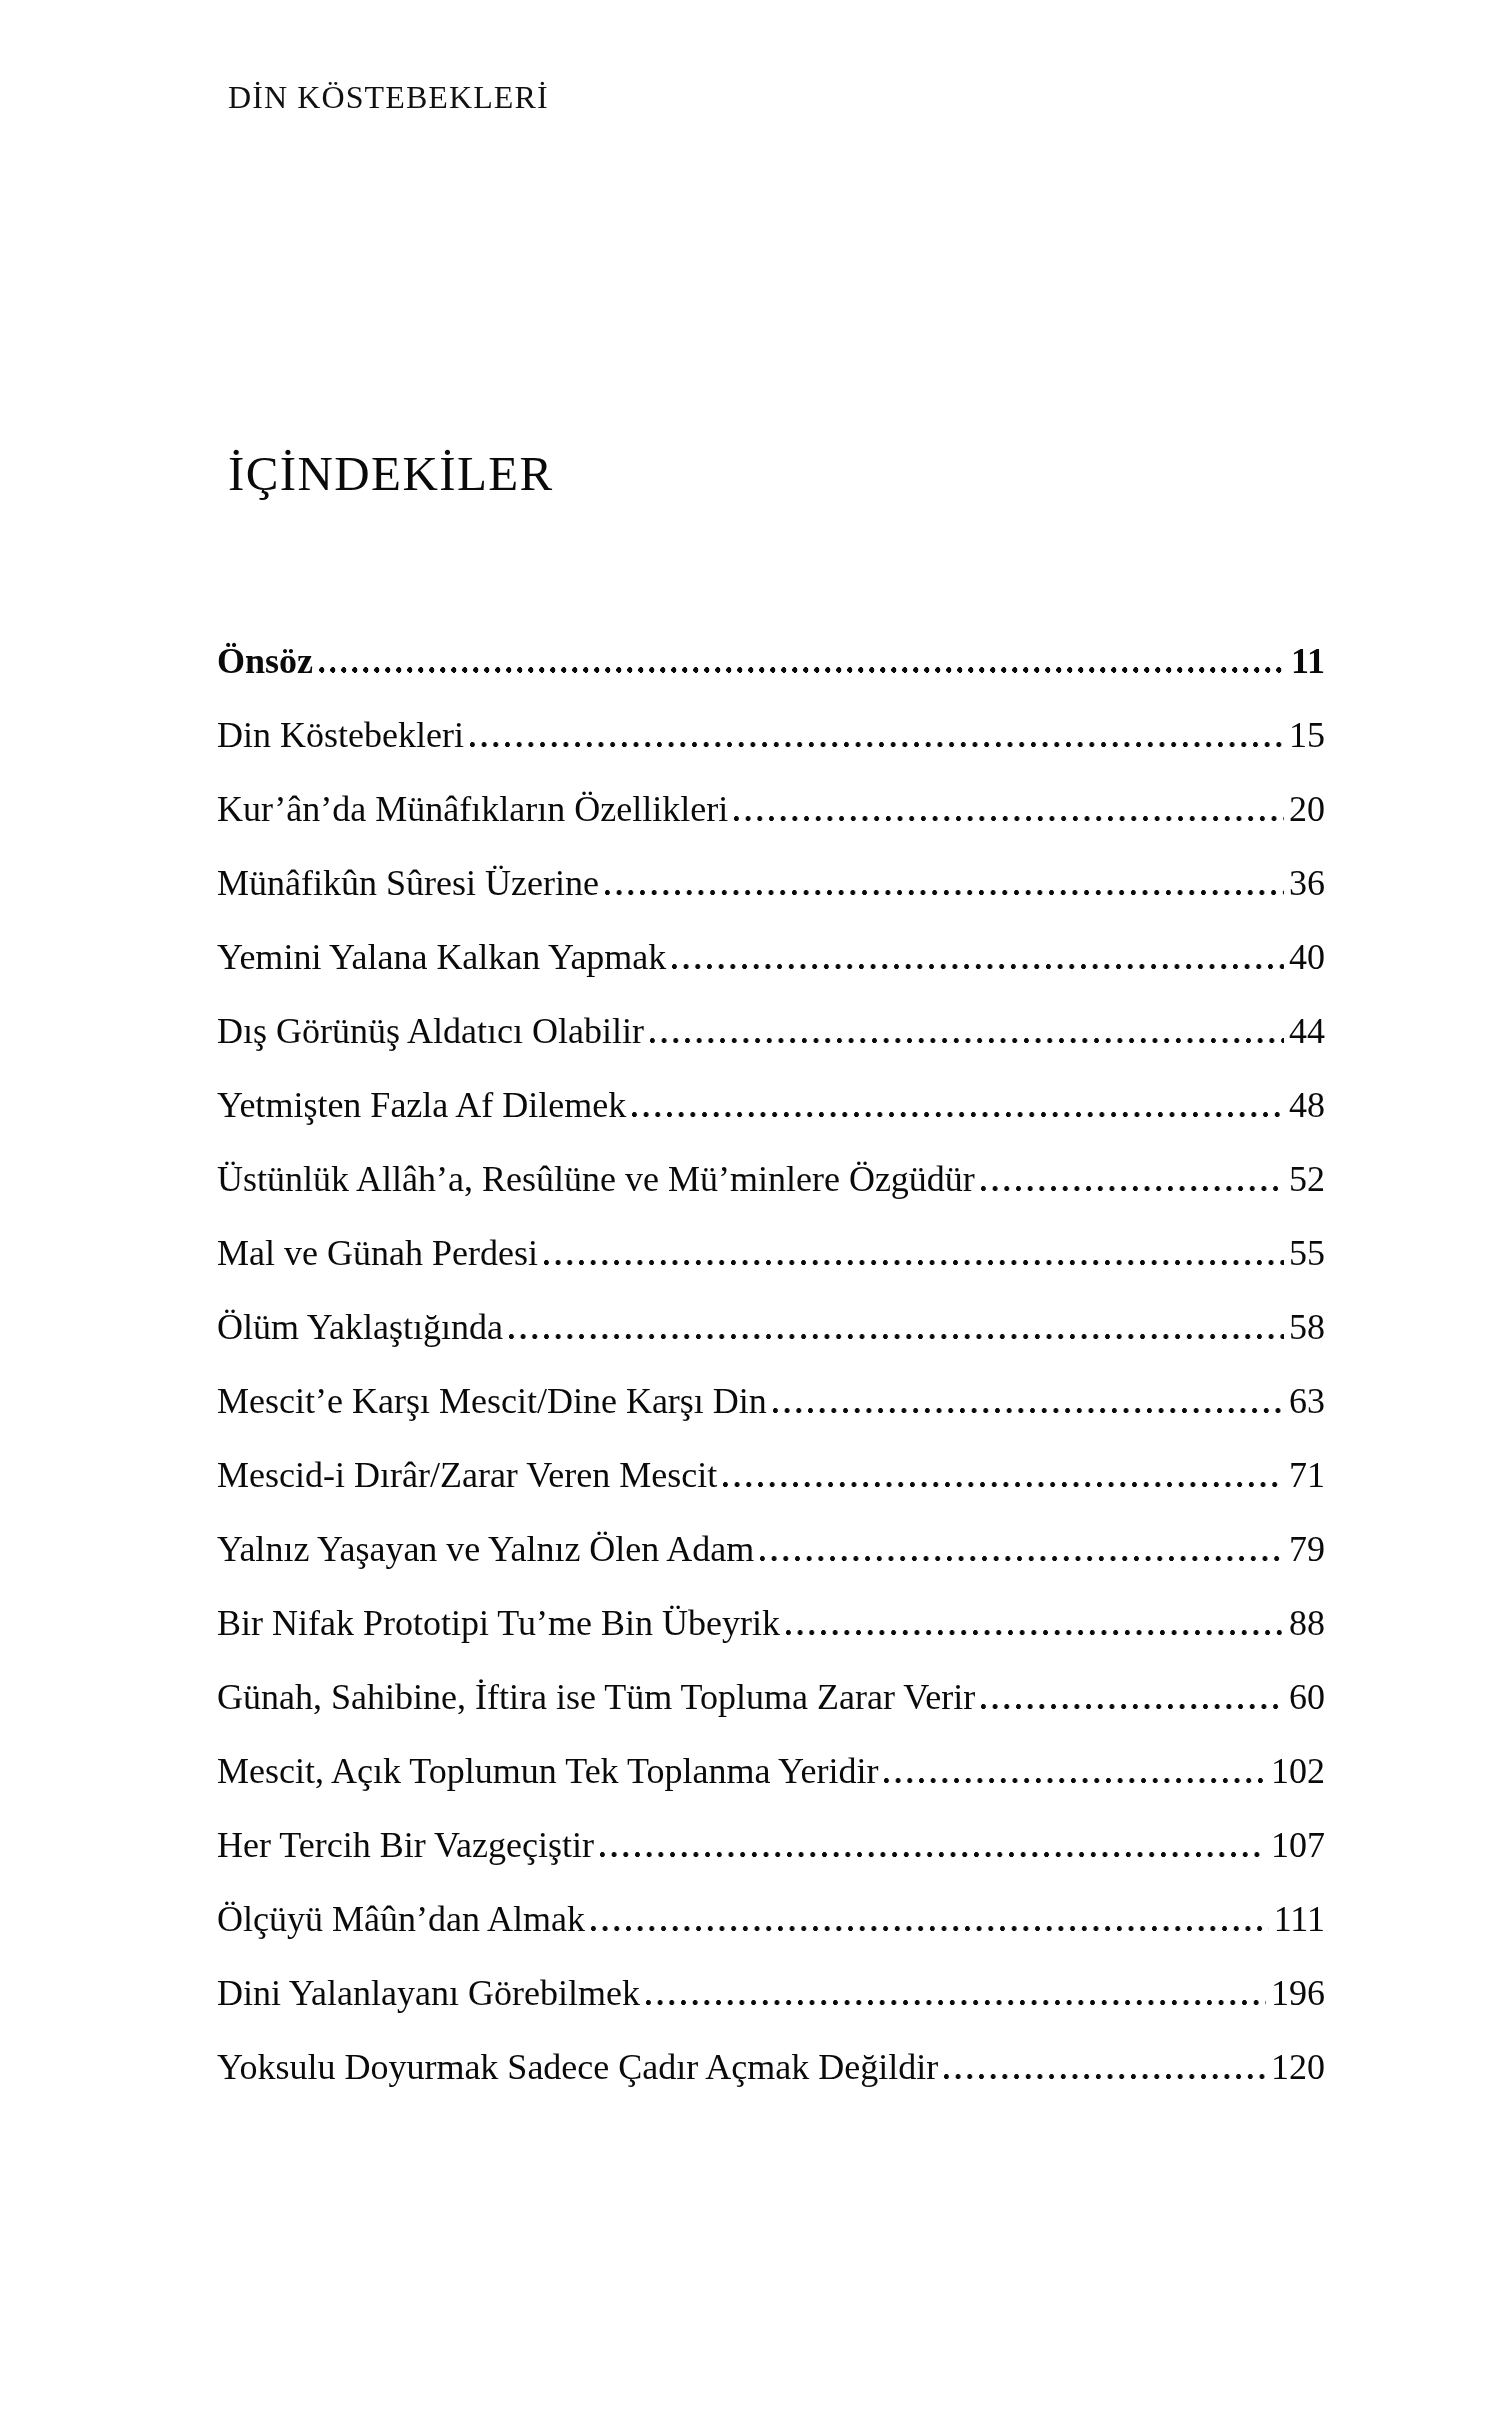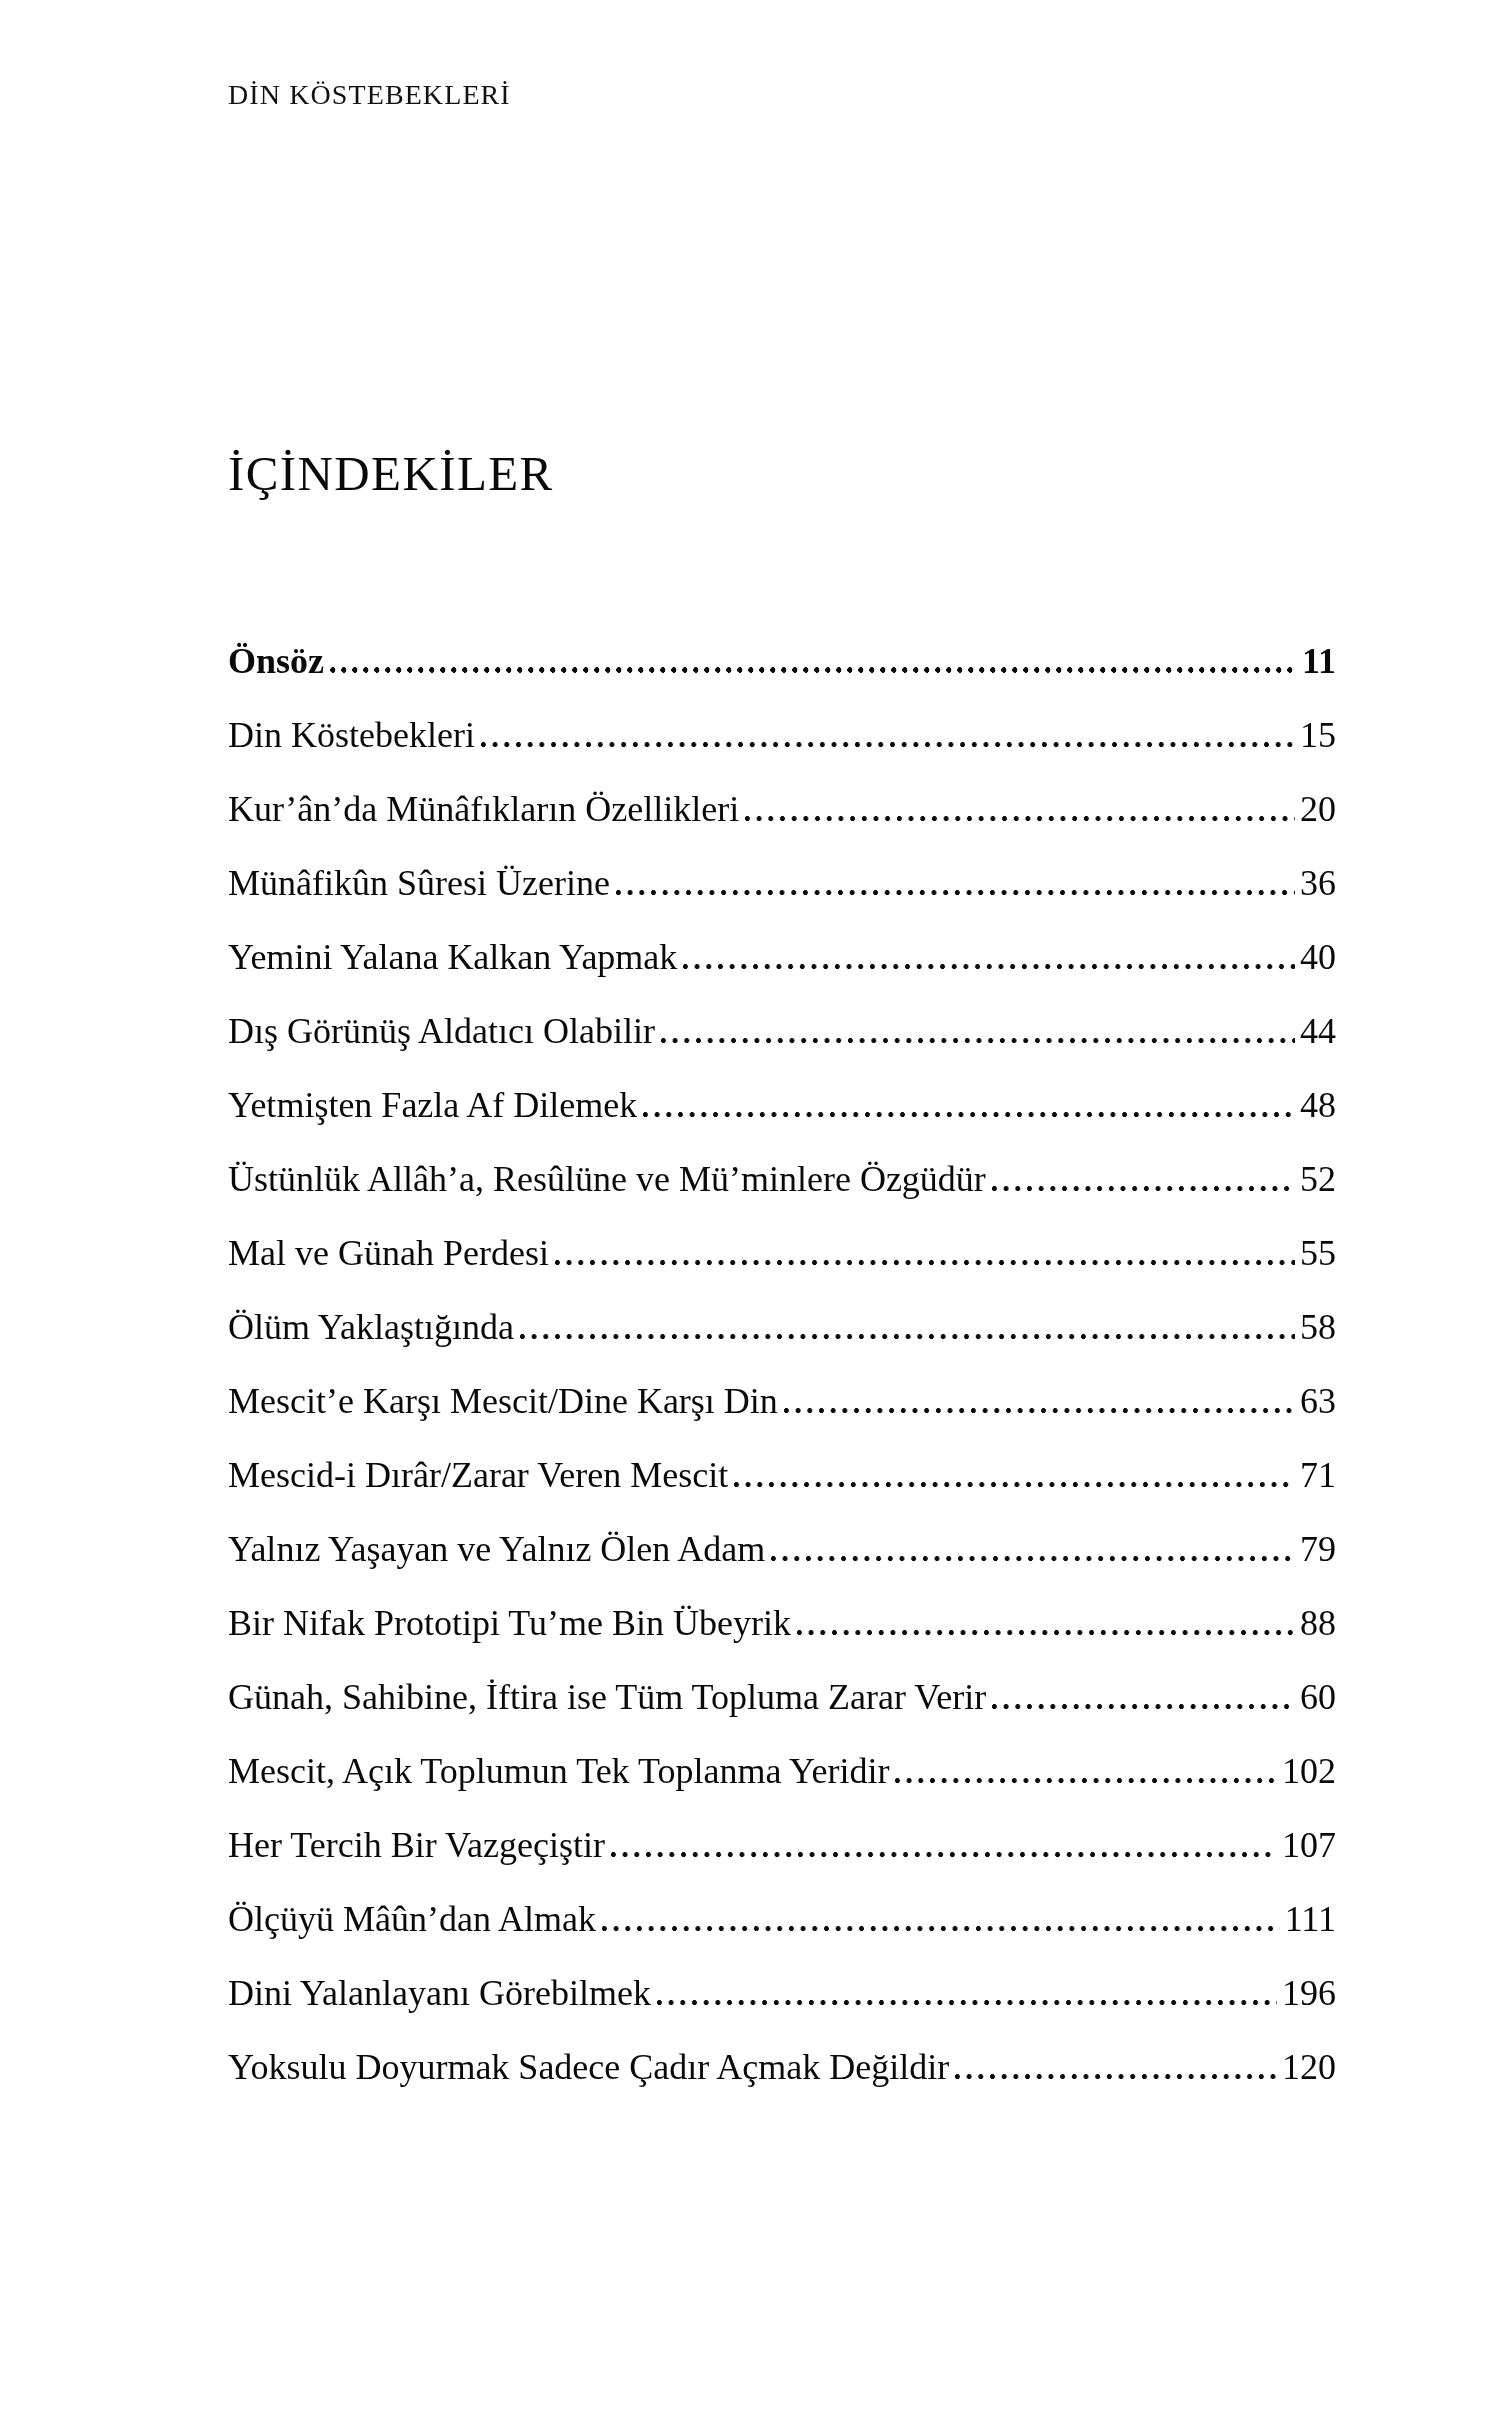--- a/index.html
+++ b/index.html
@@ -16,21 +16,21 @@
     color: #000000;
     overflow: hidden;
     box-sizing: border-box;
   }
 
   
   .running-head {
     position: absolute;
     left: 228px;
     top: 81px;
-    font-size: 28px;
+    font-size: 32px;
     letter-spacing: 1.1px;
     line-height: 1;
     white-space: nowrap;
     color: #111111;
   }
 
   
   .toc-title {
     position: absolute;
     left: 228px;
@@ -39,21 +39,21 @@
     text-align: left;
     font-size: 49px;
     letter-spacing: 1.4px;
     line-height: 1;
     color: #0a0a0a;
   }
 
   
   .toc {
     position: absolute;
-    left: 228px;
+    left: 217px;
     top: 607px;
     width: 1108px;
   }
 
   .toc-entry {
     display: flex;
     align-items: flex-end;
     width: 100%;
     height: 74px;
     font-size: 36px;

